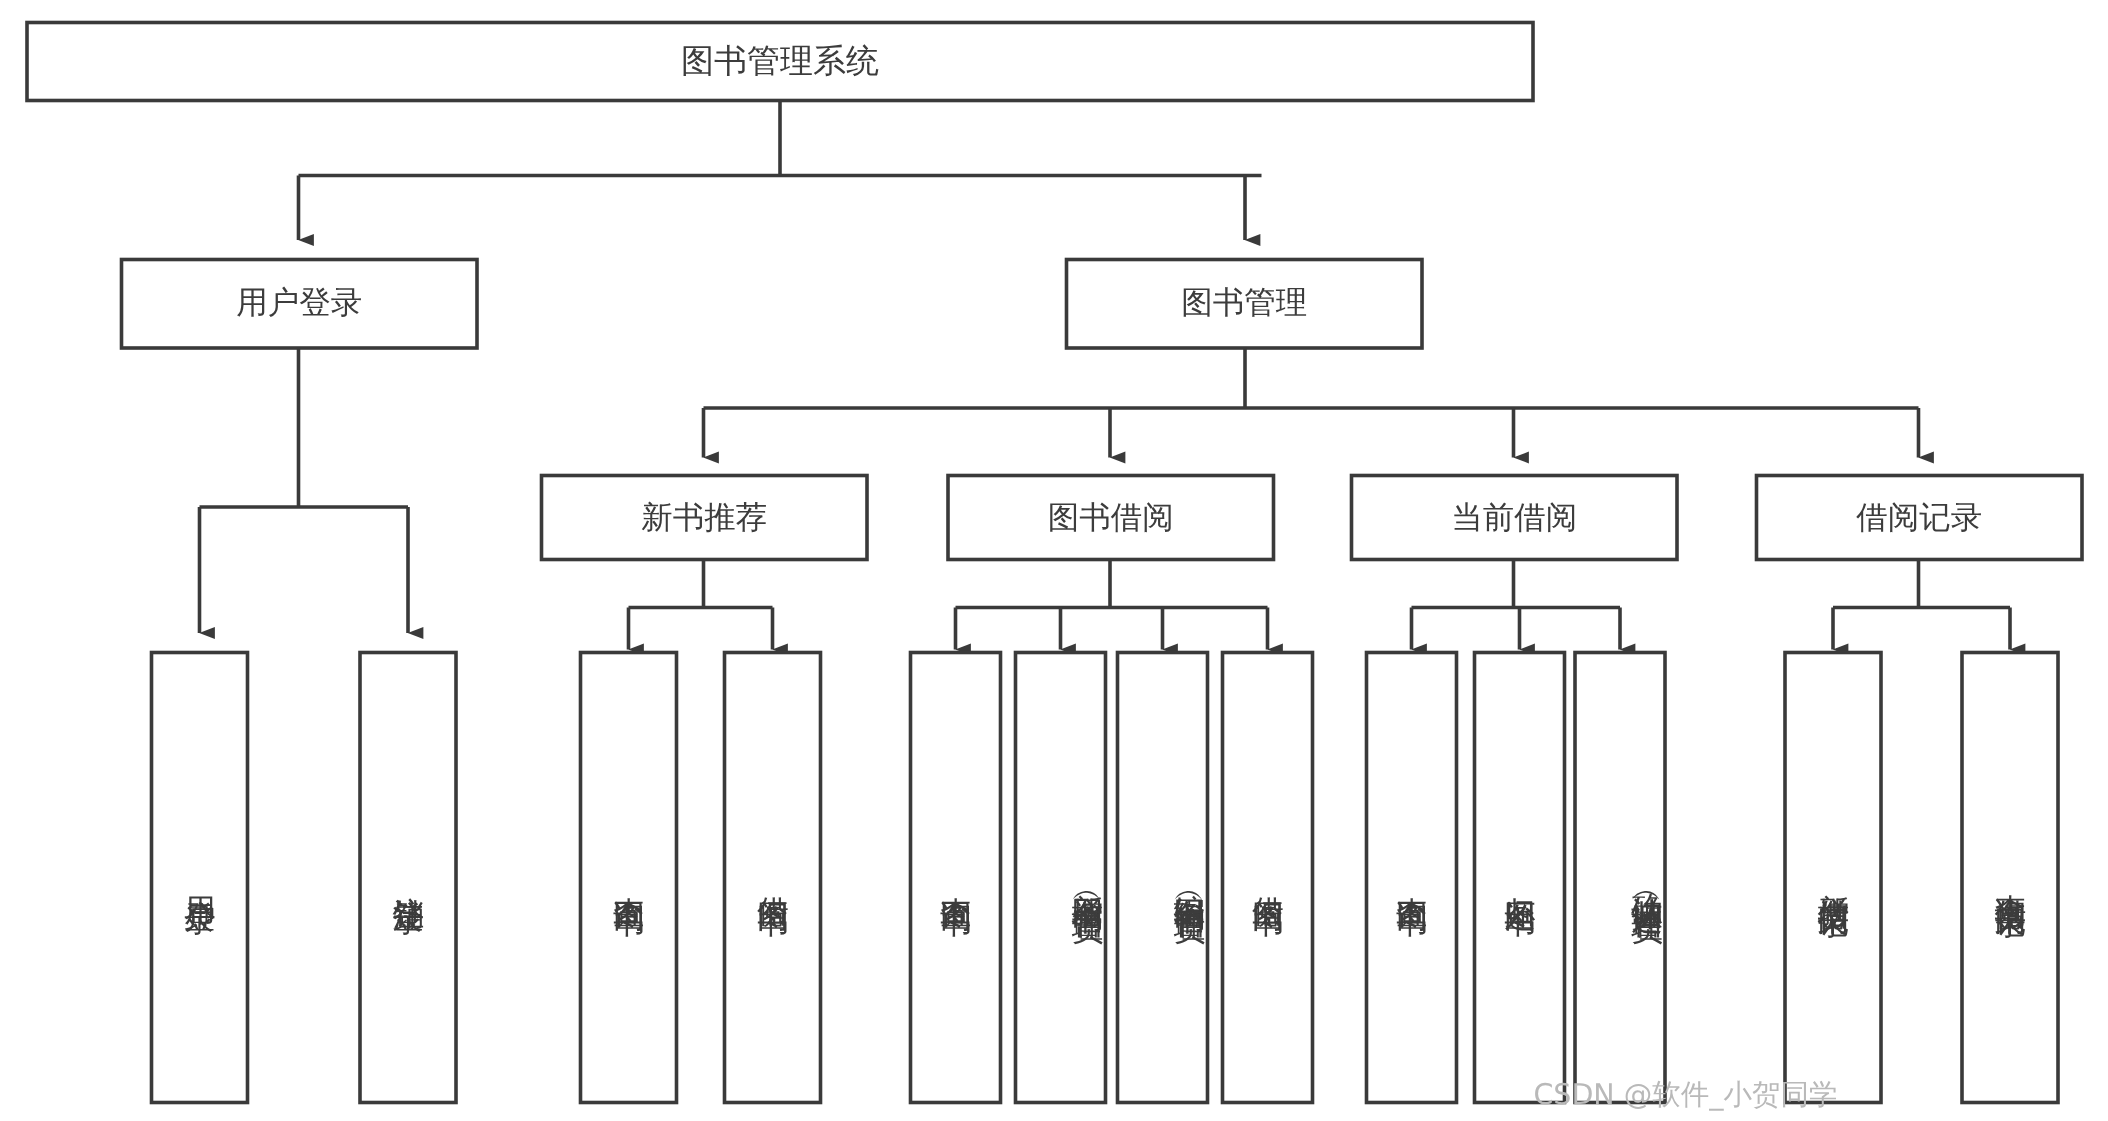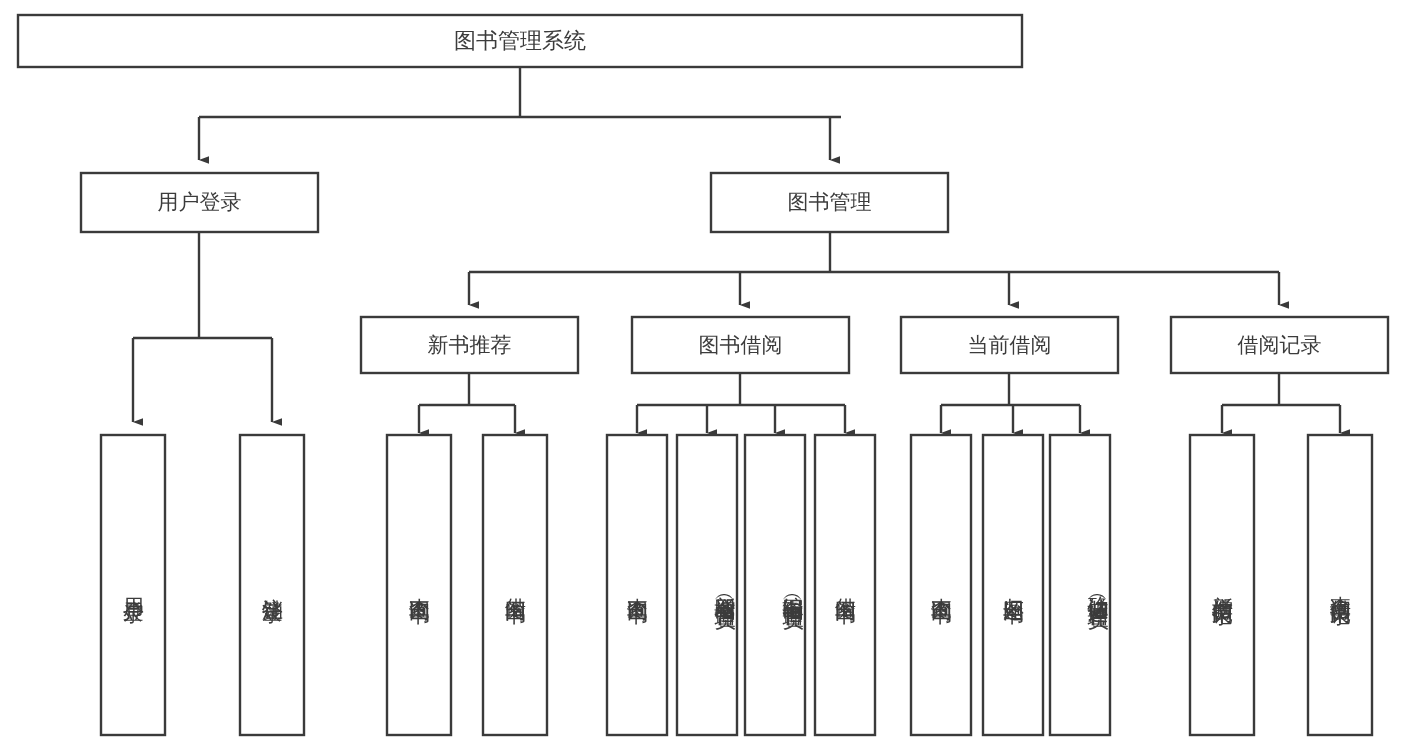--- a/index.html
+++ b/index.html
@@ -202,14 +202,15 @@
   <div class="vlabel" style="left:607px;  top:435px;  width:60px; height:300px; display:flex; align-items:center; justify-content:center;">查询图书</div>
   <div class="vlabel" style="left:677px;  top:441px;  width:60px; height:294px; display:flex; align-items:flex-start; justify-content:center;">新增图书（管理员）</div>
   <div class="vlabel" style="left:745px;  top:441px;  width:60px; height:294px; display:flex; align-items:flex-start; justify-content:center;">编辑图书（管理员）</div>
   <div class="vlabel" style="left:815px;  top:435px;  width:60px; height:300px; display:flex; align-items:center; justify-content:center;">借阅图书</div>
   <div class="vlabel" style="left:911px;  top:435px;  width:60px; height:300px; display:flex; align-items:center; justify-content:center;">查询图书</div>
   <div class="vlabel" style="left:983px;  top:435px;  width:60px; height:300px; display:flex; align-items:center; justify-content:center;">归还图书</div>
   <div class="vlabel" style="left:1050px; top:441px; width:60px; height:294px; display:flex; align-items:flex-start; justify-content:center;">确认归还（管理员）</div>
   <div class="vlabel" style="left:1190px; top:435px; width:64px; height:300px; display:flex; align-items:center; justify-content:center;">新增借阅记录</div>
   <div class="vlabel" style="left:1308px; top:435px; width:64px; height:300px; display:flex; align-items:center; justify-content:center;">查询借阅记录</div>
 
+  <div class="watermark">CSDN @软件_小贺同学</div>
 
 </div>
 
 </body></html>

